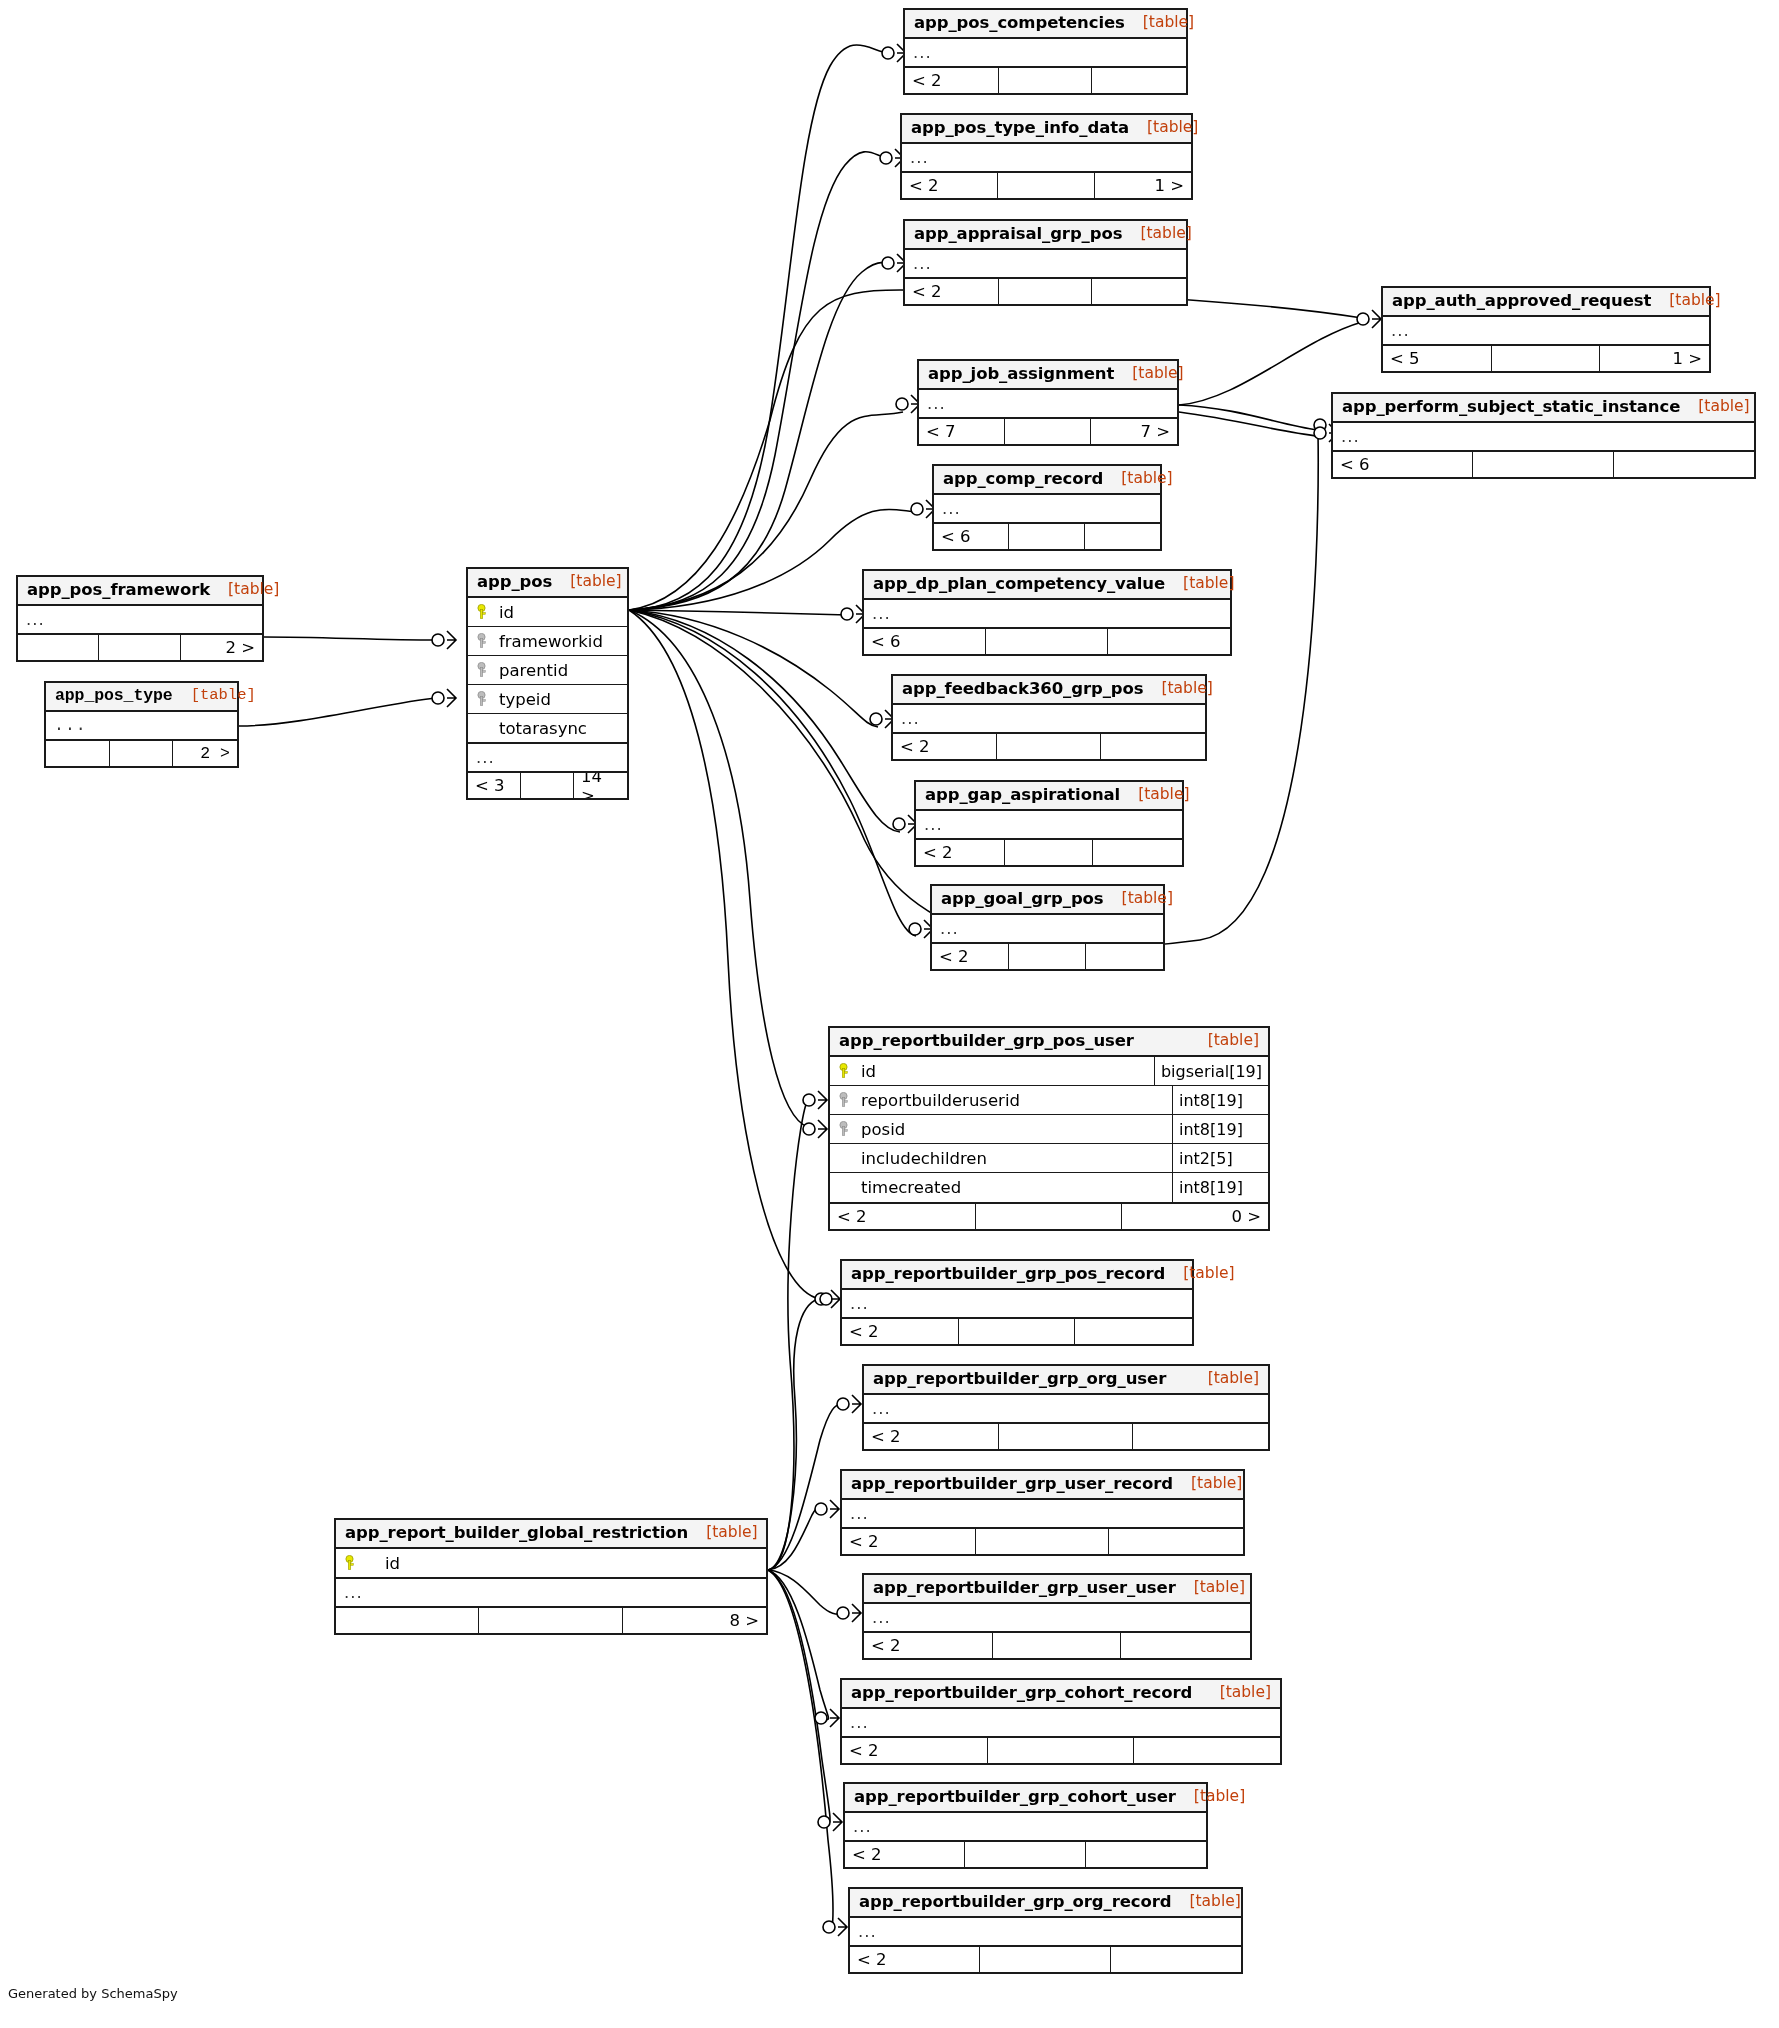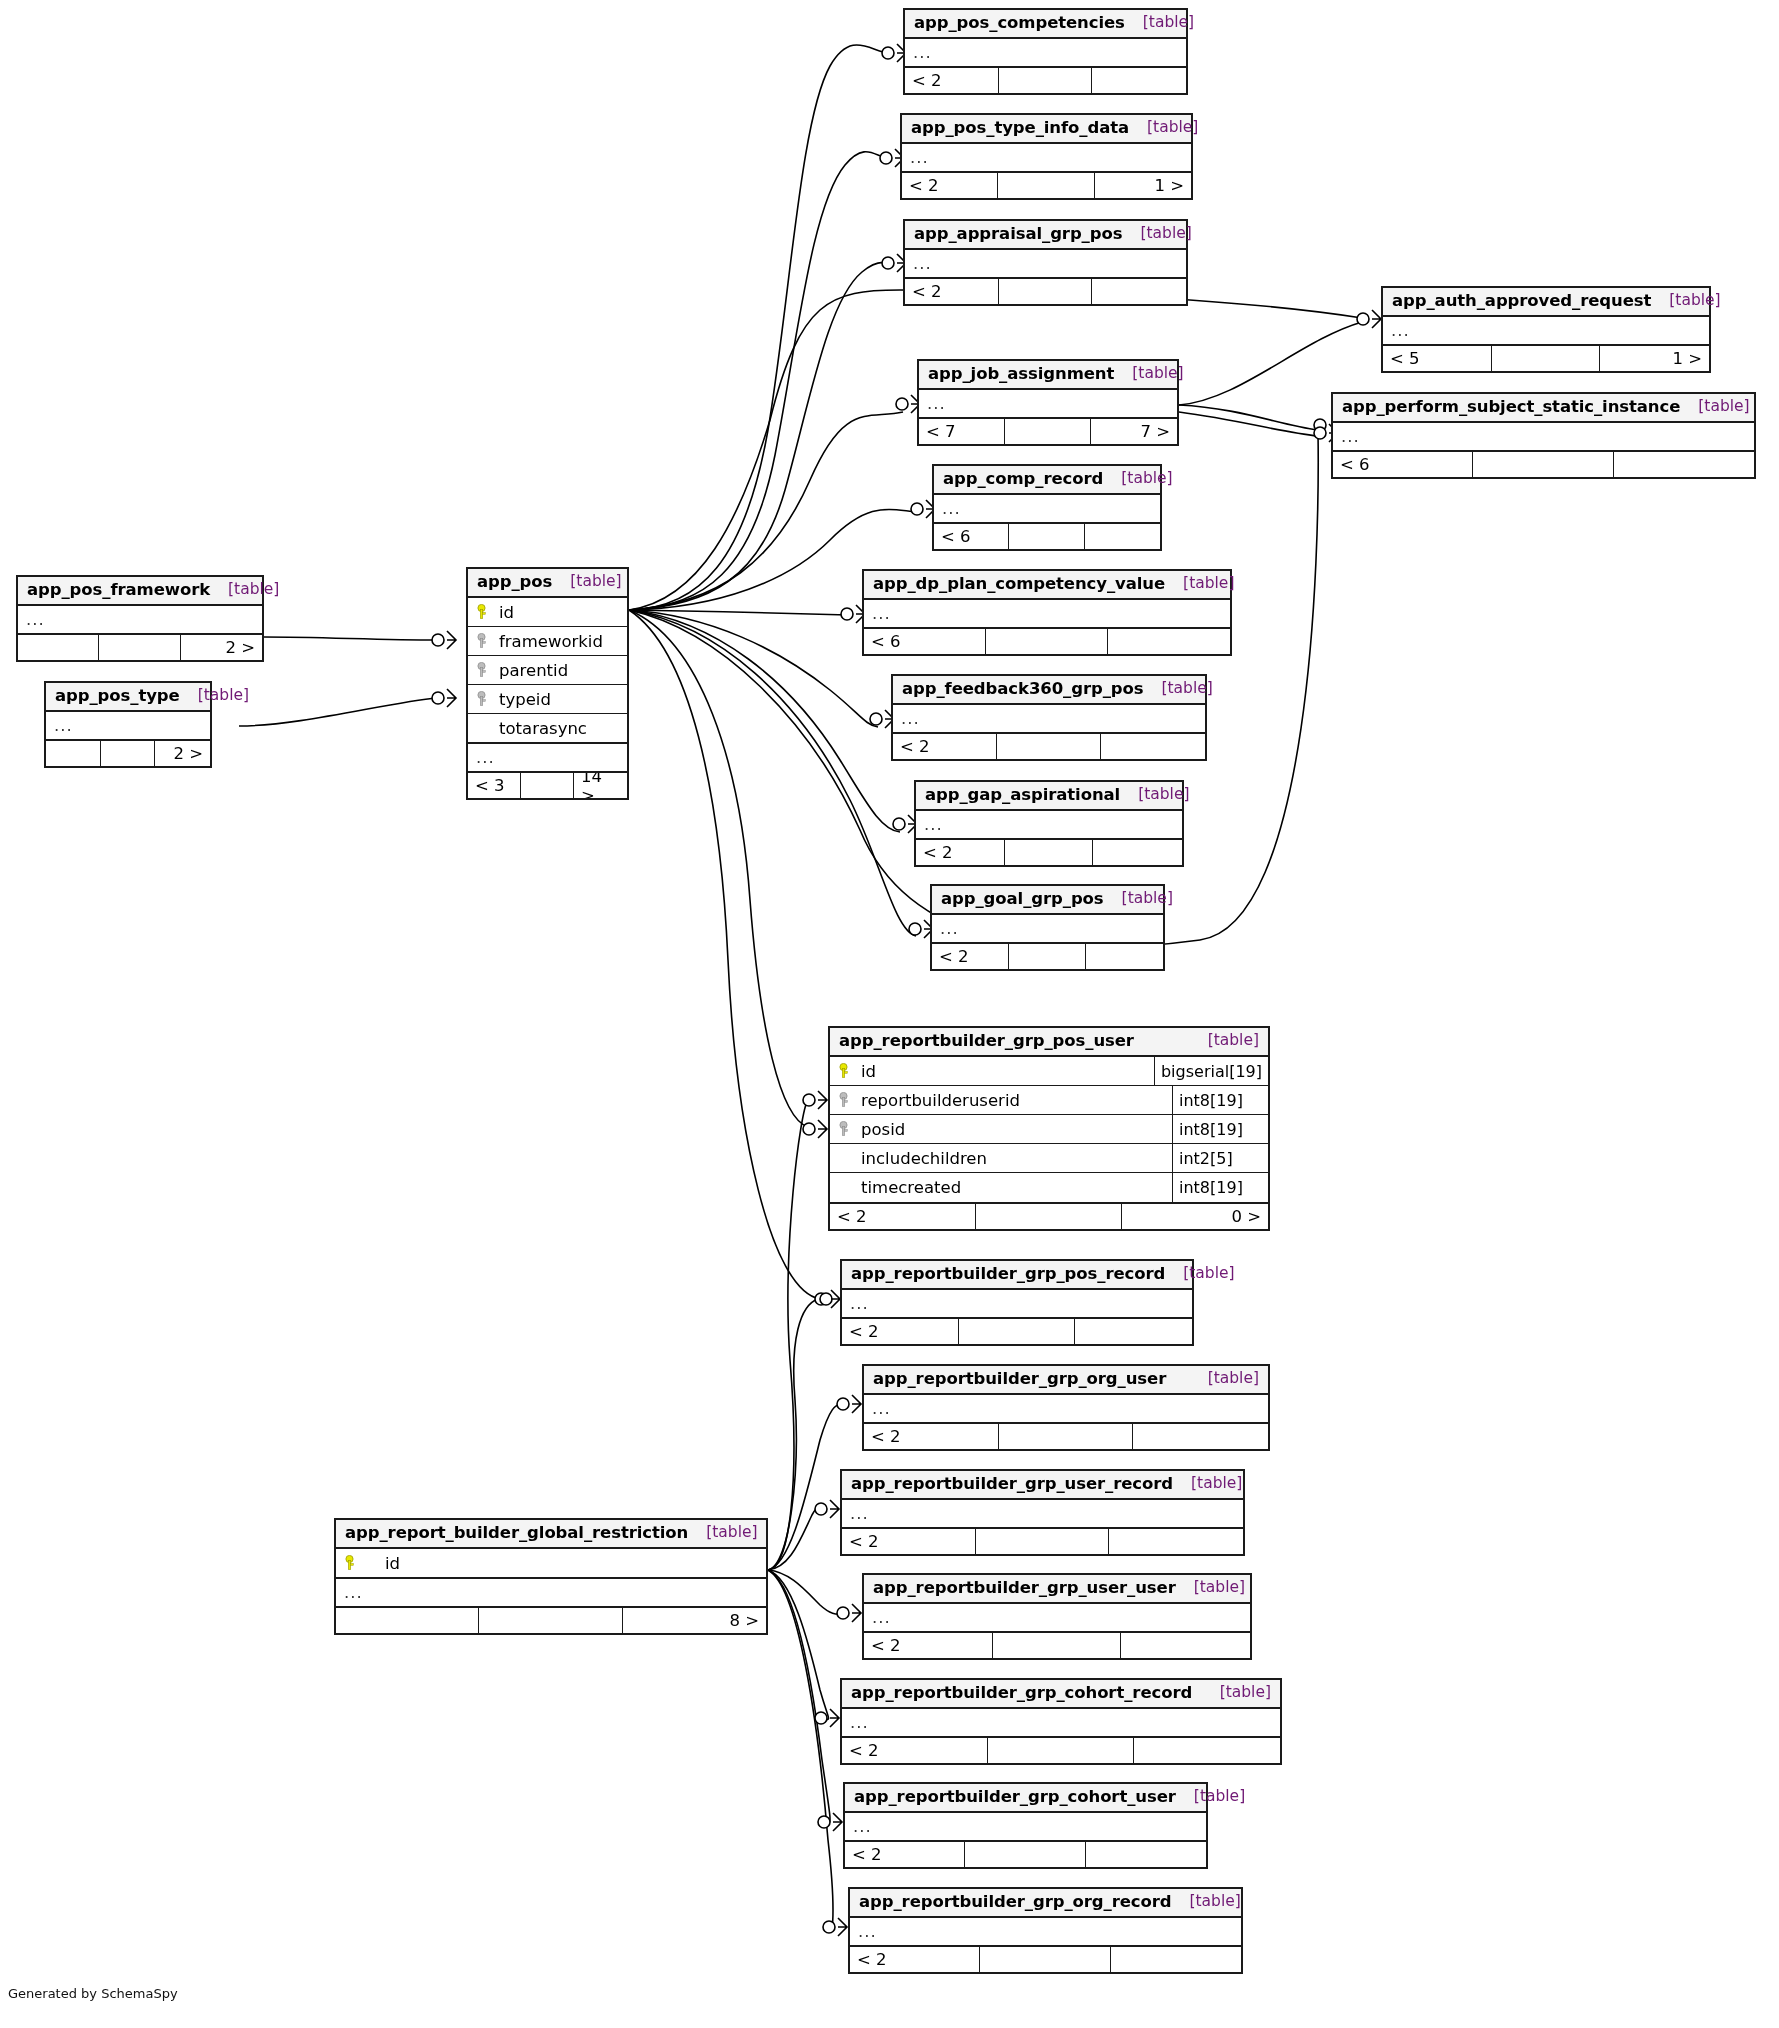--- a/index.html
+++ b/index.html
@@ -47,21 +47,21 @@
   }
   .tbl-name {
     font-weight: bold;
     font-size: 16.5px;
     letter-spacing: -0.1px;
     white-space: nowrap;
   }
   .tbl-tag {
     font-weight: normal;
     font-size: 15.5px;
-    color: #701a75;
+    color: #c2410c;
     padding-left: 18px;
     white-space: nowrap;
   }
   .rows { display: block; }
   .row {
     display: flex;
     align-items: center;
     border-bottom: 1px solid #1a1a1a;
     height: 29px;
     box-sizing: border-box;
@@ -287,21 +287,21 @@
         </div>
         <div class="rows">
           <div class="ellipsis-row">...</div>
         </div>
         <div class="foot">
           <div class="foot-cell"></div>
           <div class="foot-cell"></div>
           <div class="foot-cell right">2 &gt;</div>
         </div>
       </div>
-      <div class="tbl" style="left: 44px; top: 681px; width: 168px;">
+      <div class="tbl" style="left: 44px; top: 681px; width: 195px; font-family: Liberation Mono, monospace;">
         <div class="tbl-head">
           <span class="tbl-name">app_pos_type</span>
           <span class="tbl-tag">[table]</span>
         </div>
         <div class="rows">
           <div class="ellipsis-row">...</div>
         </div>
         <div class="foot">
           <div class="foot-cell"></div>
           <div class="foot-cell"></div>

